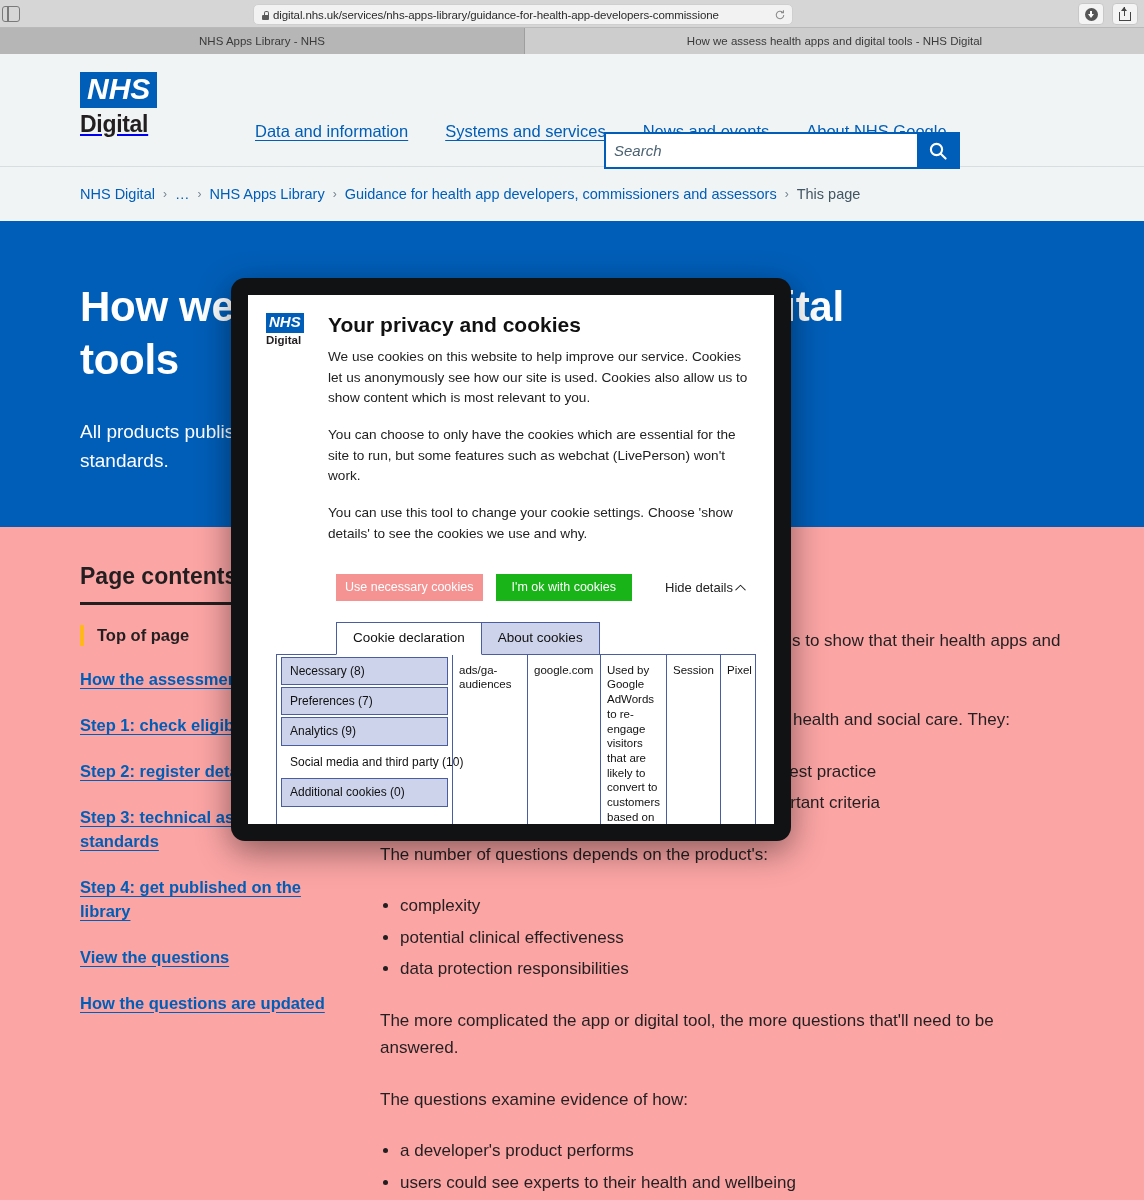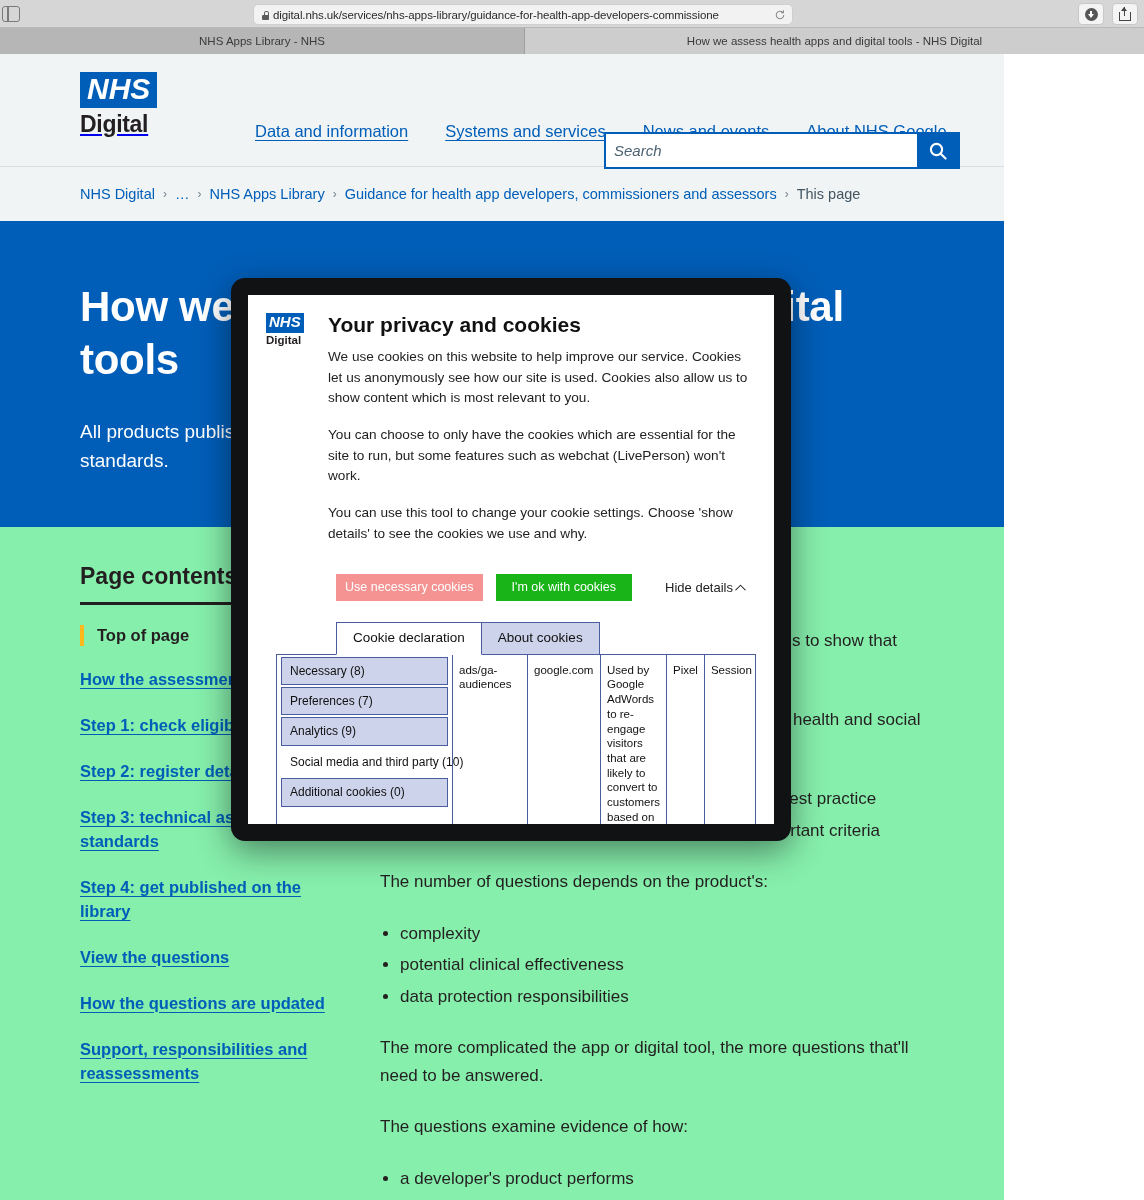--- a/index.html
+++ b/index.html
@@ -107,21 +107,21 @@
     font-size: 11.5px; color: #3a3a3a;
     height: 26px;
     border-right: 1px solid #9e9e9e;
   }
   .browser-tab.inactive { background: #b6b6b6; }
   .browser-tab.active { background: #cdcdcd; }
   #tab-0 { width: 525px; }
   #tab-1 { width: 619px; border-right: none; }
 
   
-  #page { width: 1004px; height: 1146px; background: #86efac; position: relative; }
+  #page { width: 1144px; height: 1146px; background: #fca5a5; position: relative; }
 
   
   #site-header {
     background: #f0f4f5;
     height: 113px;
     position: relative;
     border-bottom: 1px solid #d8dde0;
   }
   #nhs-logo-block { position: absolute; left: 80px; top: 18px; }
   .nhs-badge {
@@ -370,21 +370,20 @@
       <div id="toc-rule"></div>
       <div id="toc-list">
         <div class="toc-item current">Top of page</div>
         <div class="toc-item"><a href="#">How the assessment works</a></div>
         <div class="toc-item"><a href="#">Step 1: check eligibility</a></div>
         <div class="toc-item"><a href="#">Step 2: register details</a></div>
         <div class="toc-item"><a href="#">Step 3: technical assessment and standards</a></div>
         <div class="toc-item"><a href="#">Step 4: get published on the library</a></div>
         <div class="toc-item"><a href="#">View the questions</a></div>
         <div class="toc-item"><a href="#">How the questions are updated</a></div>
-        <div class="toc-item"><a href="#">Support, responsibilities and reassessments</a></div>
       </div>
     </aside>
 
     <section id="main-col">
       <h2 id="main-heading">How the assessment works</h2>
       <p>Developers must answer a set of assessment questions to show that their health apps and digital tools are safe and secure.</p>
       <p>The questions were developed by experts from across health and social care. They:</p>
       <ul>
         <li>cover national standards, regulations and industry best practice</li>
         <li>help us to see how a product performs against important criteria</li>
@@ -442,21 +441,21 @@
           <div class="cat-row chip">Preferences (7)</div>
           <div class="cat-row chip">Analytics (9)</div>
           <div class="cat-row plain">Social media and third party (10)</div>
           <div class="cat-row chip">Additional cookies (0)</div>
         </div>
 
         <div id="cookie-table">
           <div class="ct-col" id="ct-name">ads/ga-audiences</div>
           <div class="ct-col" id="ct-provider">google.com</div>
           <div class="ct-col" id="ct-purpose">Used by Google AdWords to re-engage visitors that are likely to convert to customers based on the visitor's online behaviour</div>
+          <div class="ct-col" id="ct-expiry">Session</div>
           <div class="ct-col" id="ct-type">Pixel</div>
-          <div class="ct-col" id="ct-expiry">Session</div>
         </div>
       </div>
 
     </div>
   </div>
 
 </div>
 
 </body></html>

